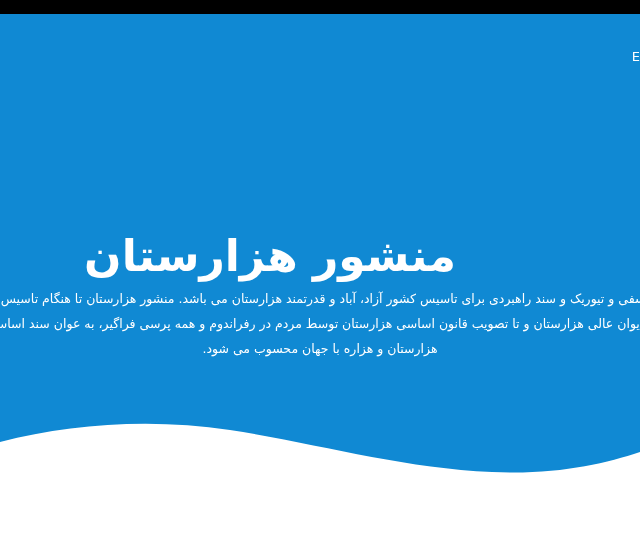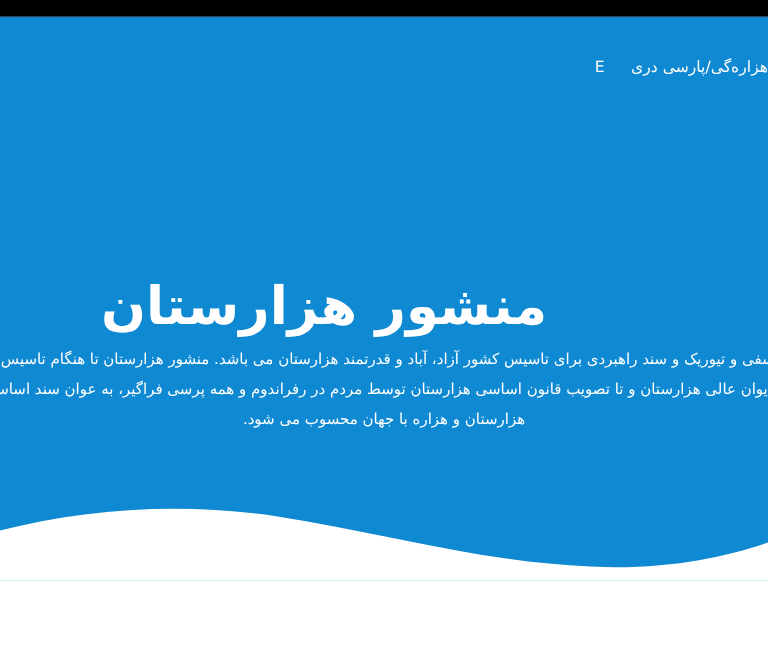--- a/index.html
+++ b/index.html
@@ -144,21 +144,20 @@
 
 <div class="page">
 
   <div class="top-strip"></div>
 
   <div class="hero">
 
     <div class="nav">
 
       <div class="nav-links">
-        <a class="nav-link">هزاره‌گی/پارسی دری</a>
         <a class="nav-link clipped">E</a>
       </div>
     </div>
 
     <h1 class="hero-title">منشور هزارستان</h1>
 
     <div class="hero-desc">
       <span class="line l1">ی، فلسفی و تیوریک و سند راهبردی برای تاسیس کشور آزاد، آباد و قدرتمند هزارستان می باشد. منشور هزارستان تا هنگام تاسیس دای</span>
       <span class="line l2">ی و دیوان عالی هزارستان و تا تصویب قانون اساسی هزارستان توسط مردم در رفراندوم و همه پرسی فراگیر، به عوان سند اساسی در</span>
       <span class="line l3">هزارستان و هزاره با جهان محسوب می شود.</span>

